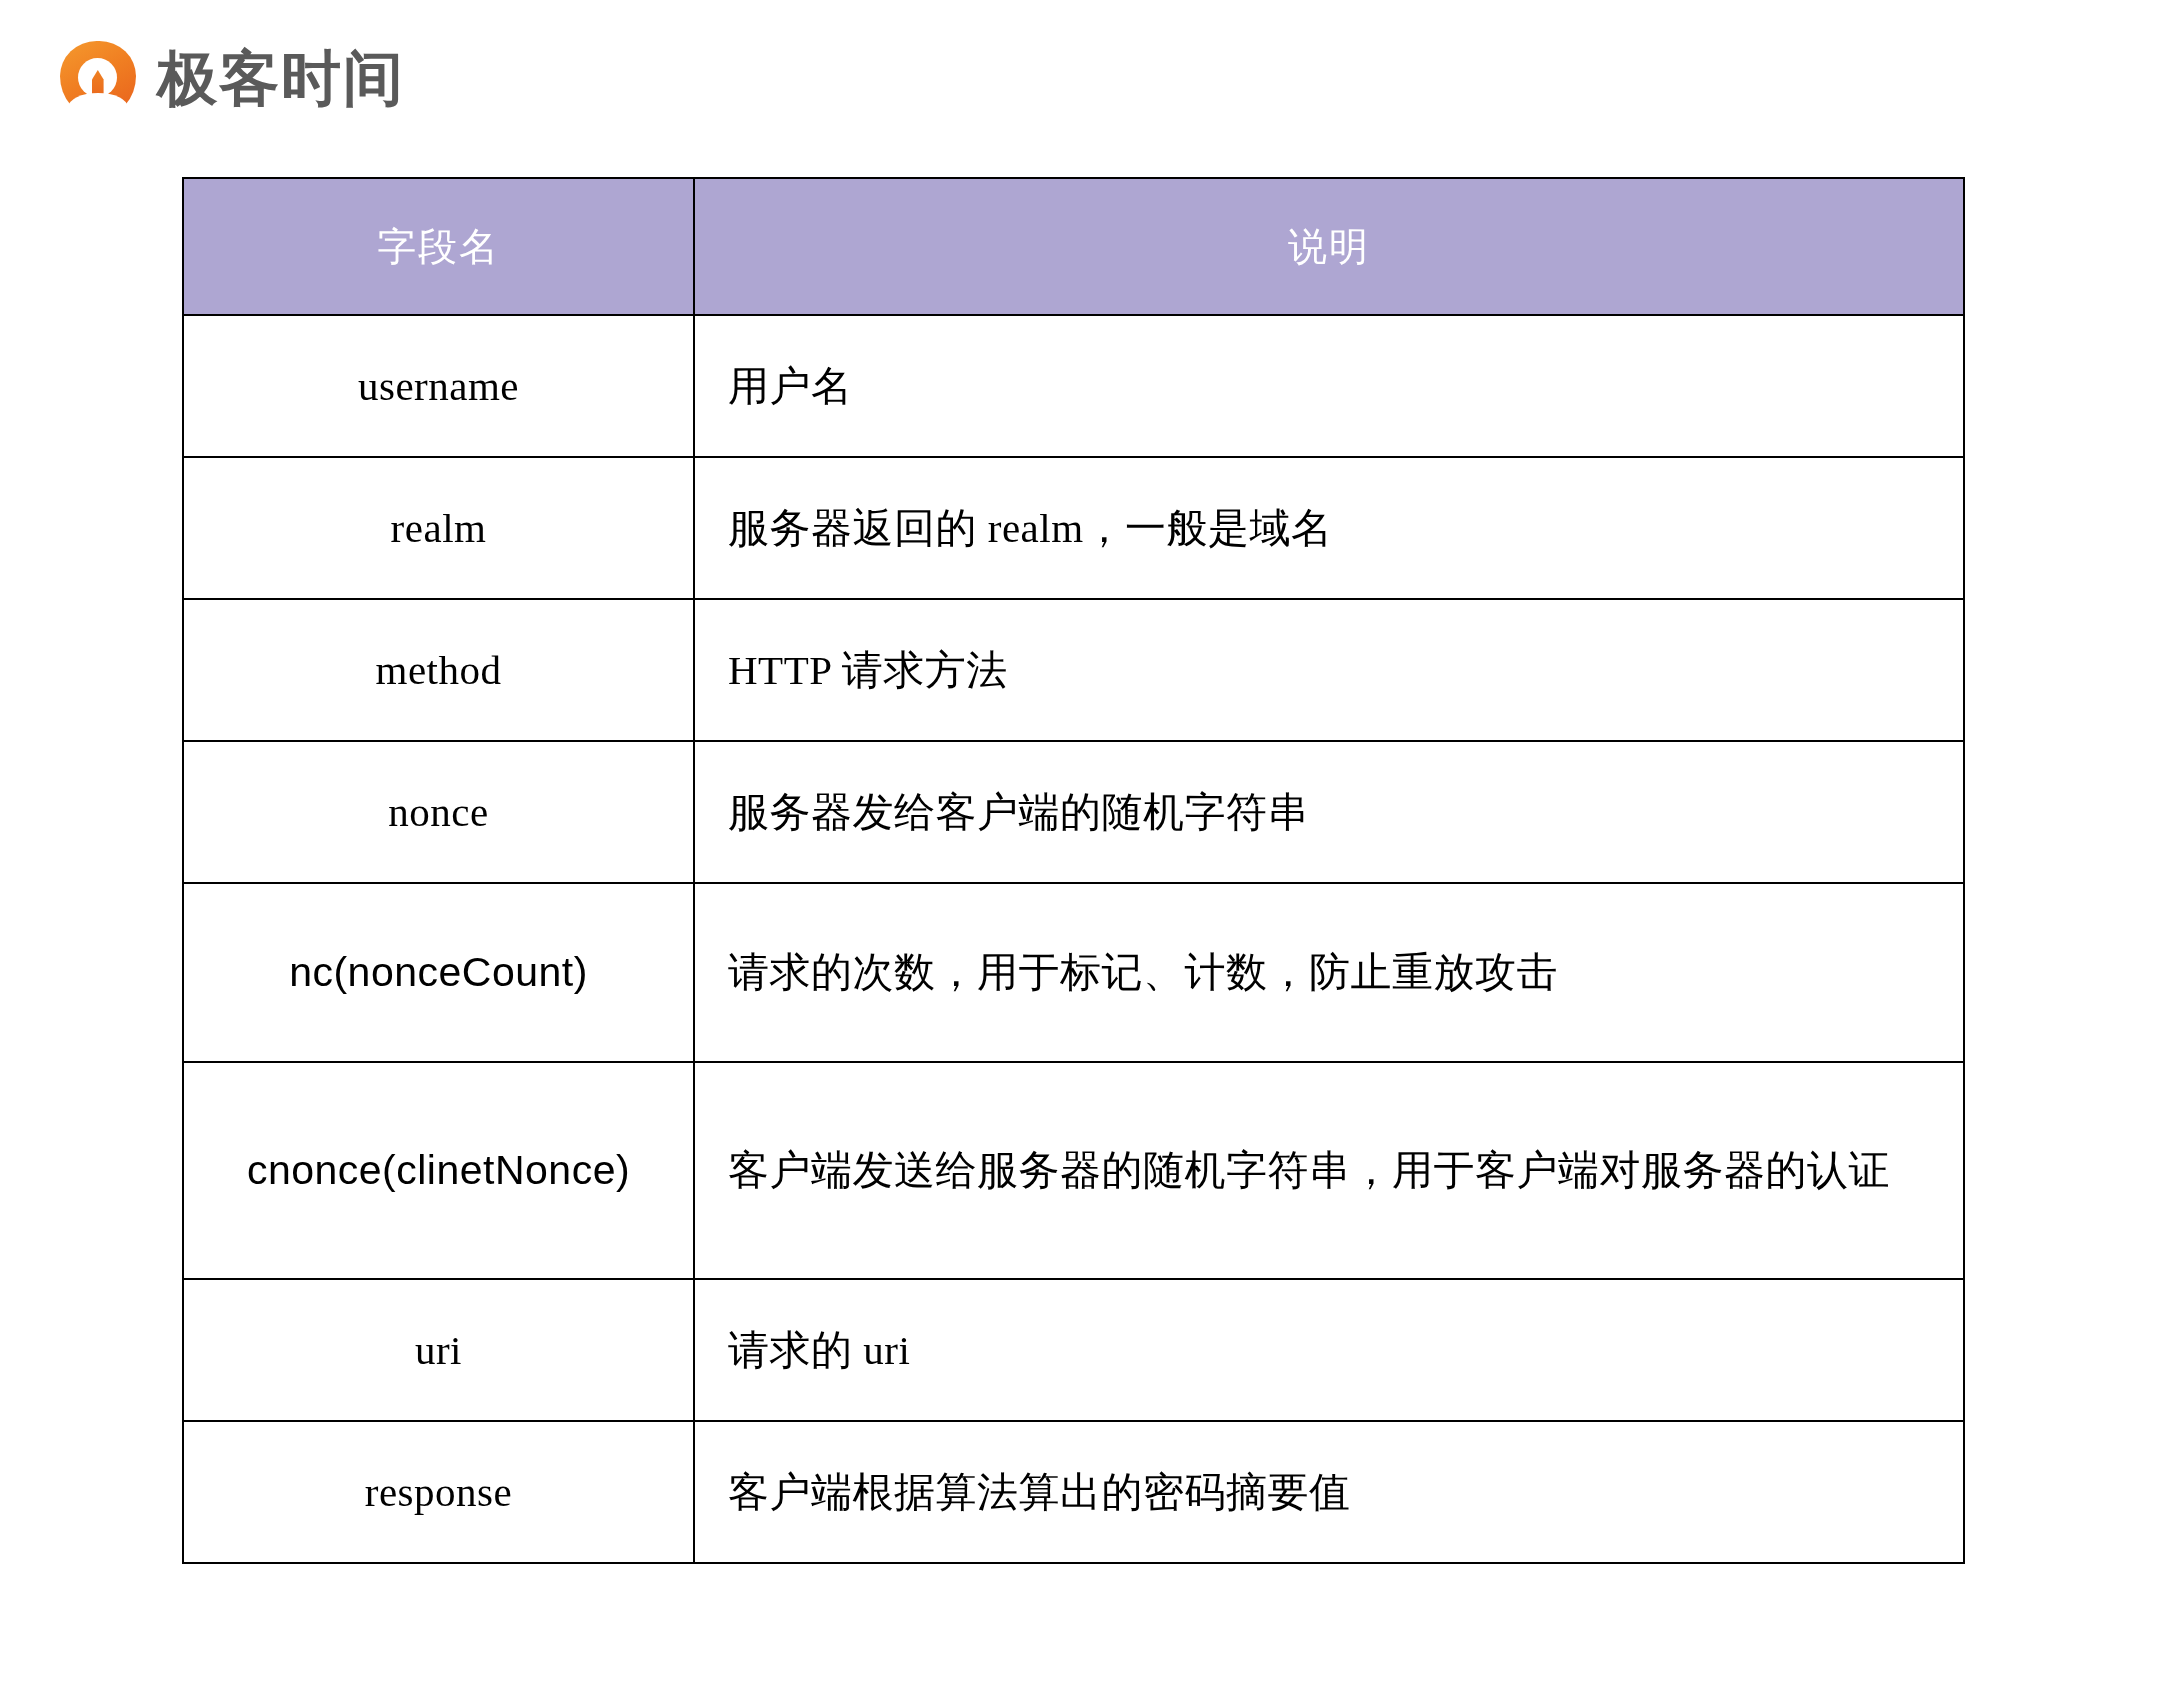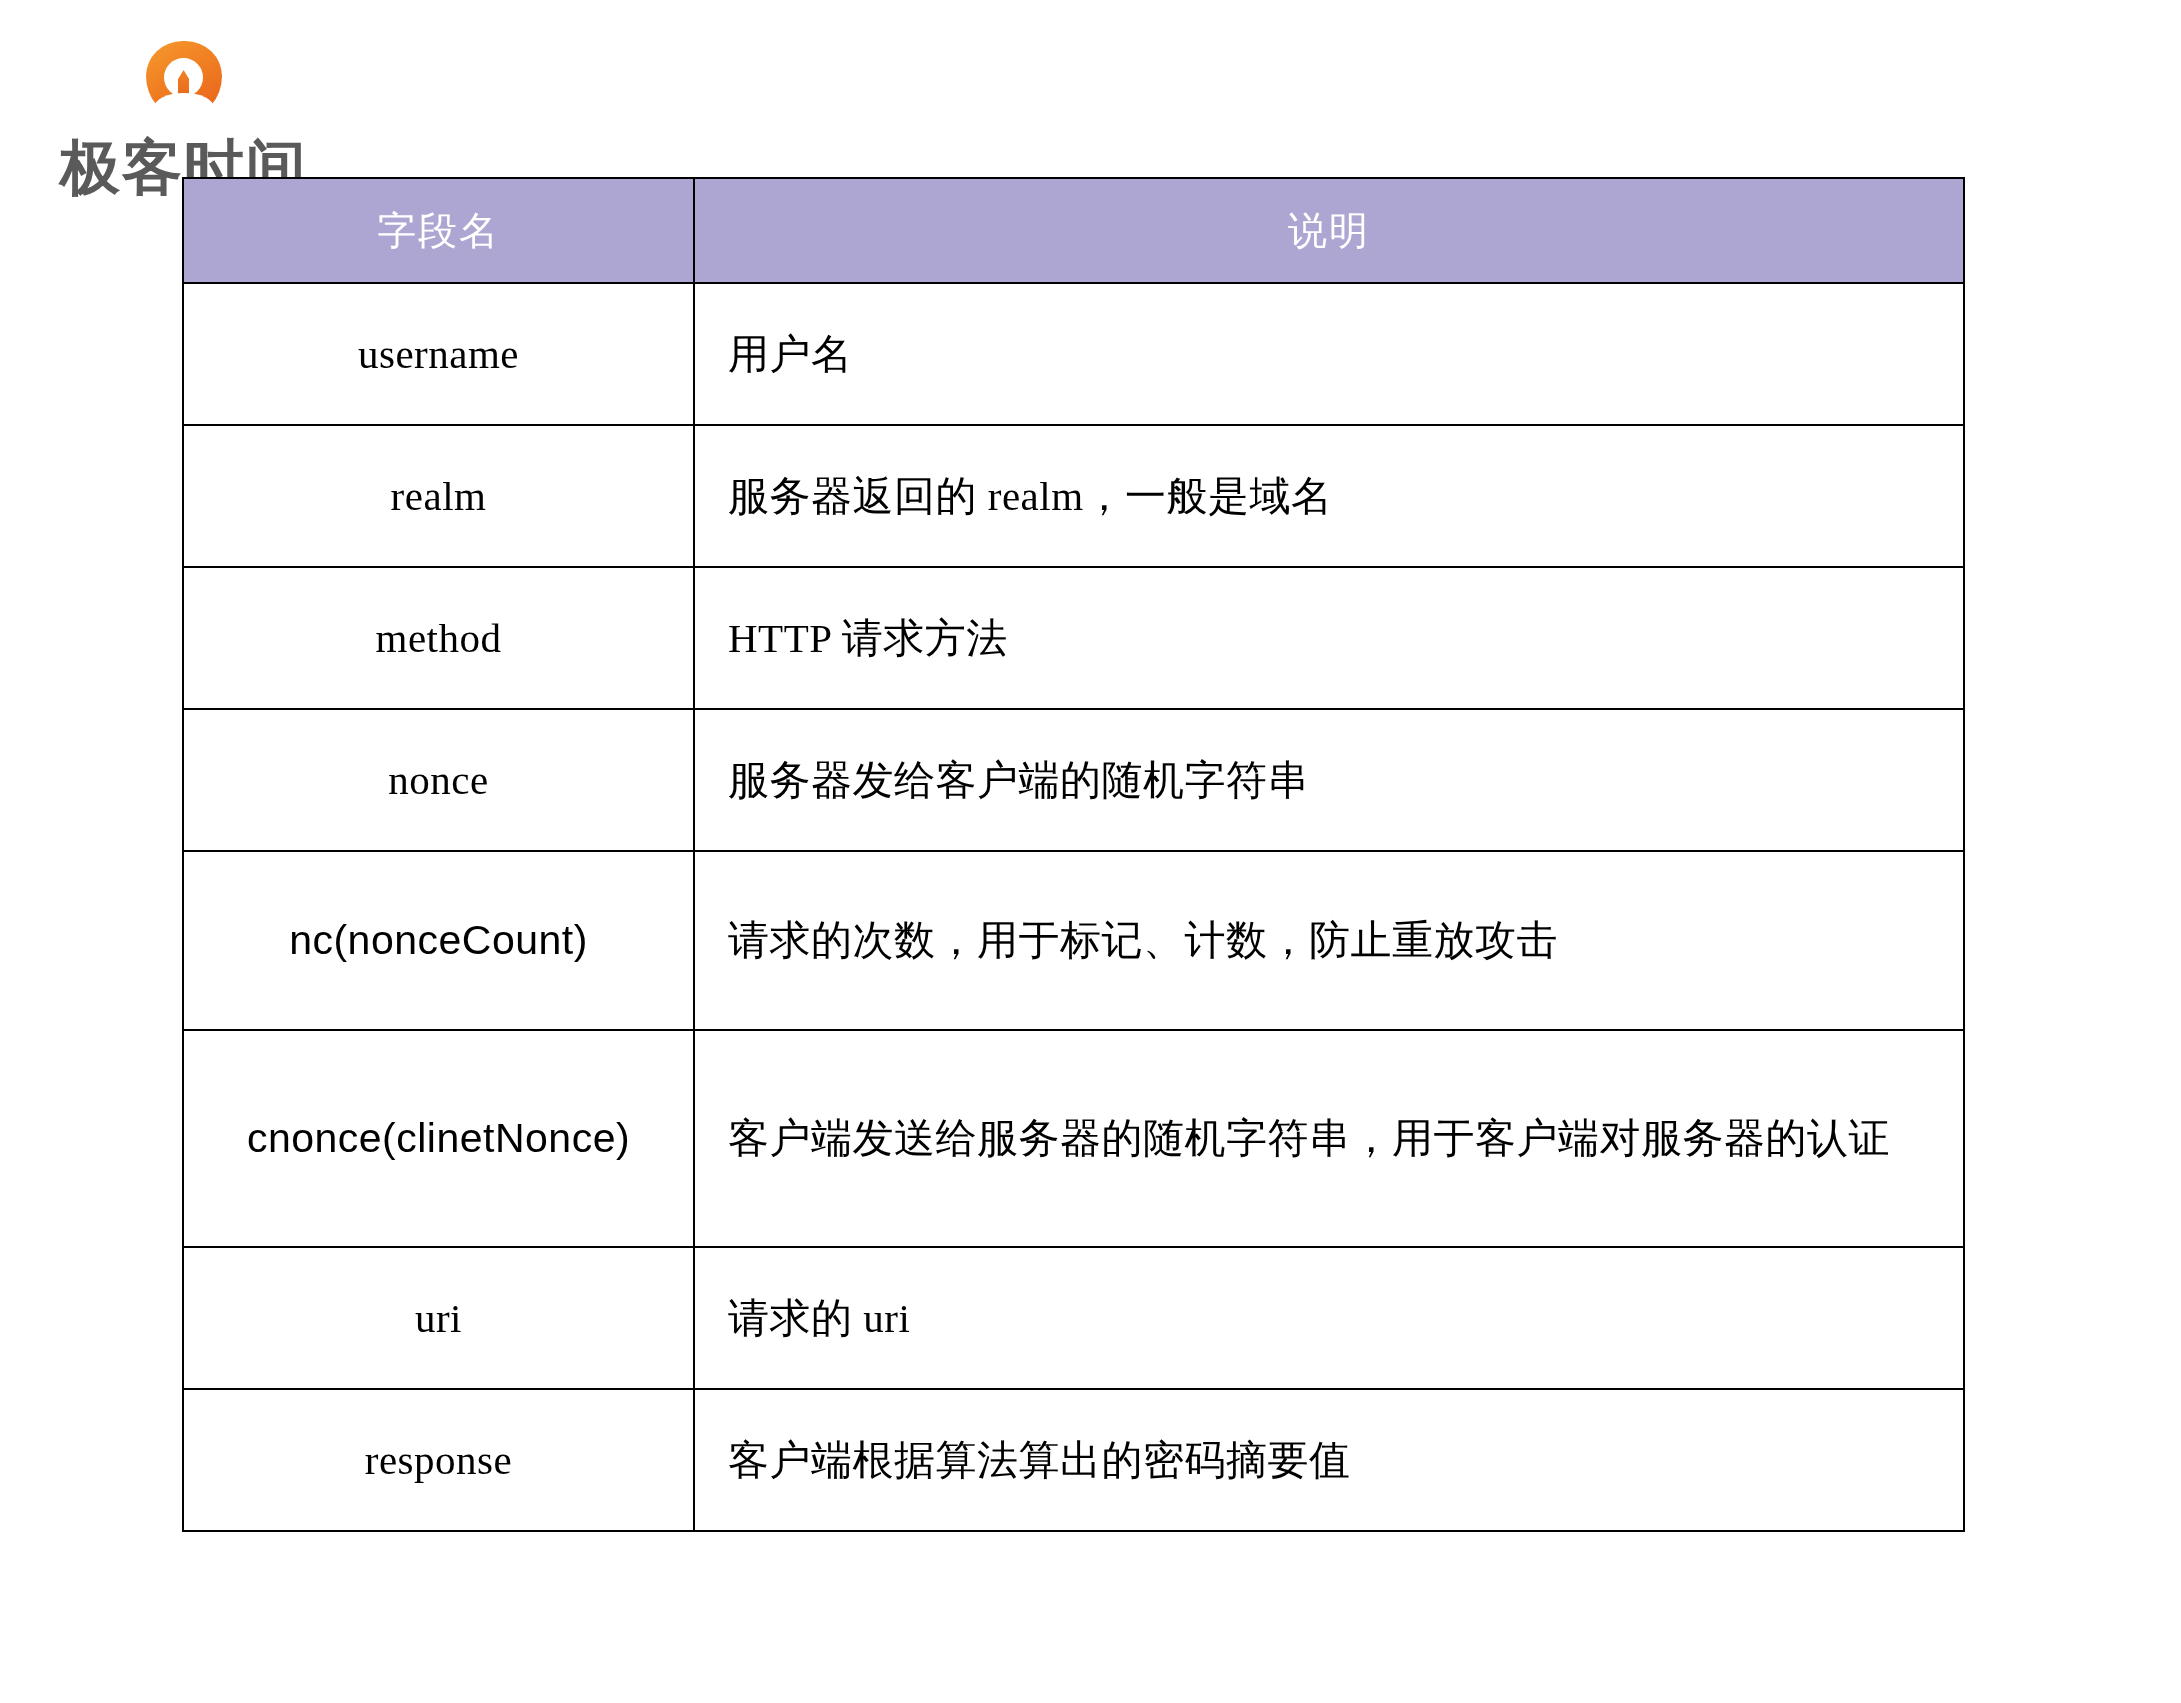--- a/index.html
+++ b/index.html
@@ -17,21 +17,20 @@
   }
 
   
   .brand {
     position: absolute;
     left: 60px;
     top: 41px;
     display: flex;
     align-items: center;
     gap: 21.3px;
-    flex-direction: column;
   }
   .brand-mark {
     width: 76px;
     height: 76px;
     position: relative;
     flex: 0 0 auto;
   }
   .brand-mark .ring {
     position: absolute;
     left: 0; top: 0;
@@ -80,21 +79,21 @@
     border-collapse: collapse;
     table-layout: fixed;
     width: 100%;
     background: #ffffff;
   }
   table.spec col.c-field { width: 511px; }
   table.spec col.c-desc  { width: 1270px; }
 
   table.spec th, table.spec td {
     border: 2.9px solid #000000;
-    padding: 0;
+    padding: 16px;
     vertical-align: middle;
   }
   table.spec thead th {
     background: #aea6d2;
     color: #ffffff;
     font-weight: 400;
     font-size: 39px;
     text-align: center;
     height: 103px;
     letter-spacing: 1.9px;

